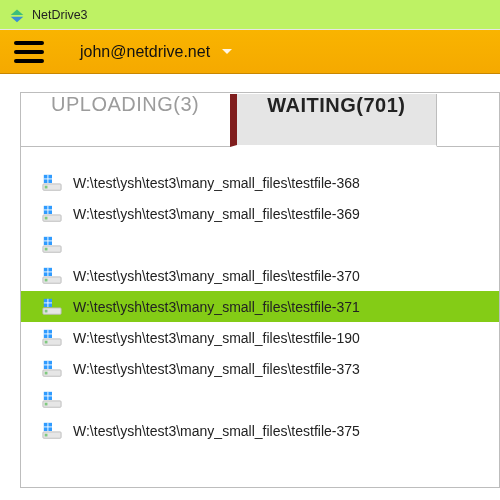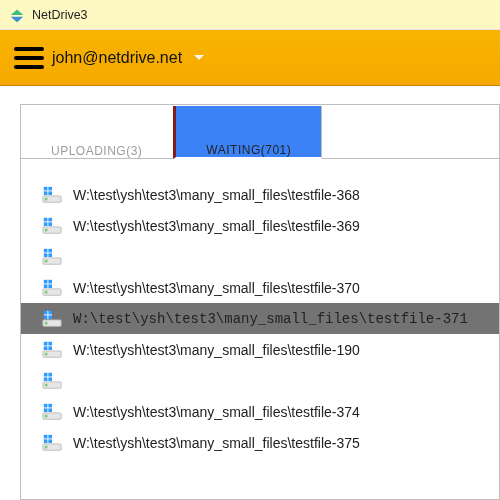--- a/index.html
+++ b/index.html
@@ -4,40 +4,40 @@
 <style>
   * { box-sizing: border-box; margin: 0; padding: 0; }
   html, body { width: 500px; height: 500px; overflow: hidden; font-family: "Segoe UI", Arial, sans-serif; background: #fff; }
 
   .titlebar {
     height: 30px;
     display: flex;
     align-items: center;
     padding: 0 8px;
     border-bottom: 1px solid #e6e6e6;
-    background: #fef9c3;
+    background: #bef264;
   }
   .titlebar .logo {
     width: 18px; height: 18px;
     display: flex; align-items: center; justify-content: center;
     margin-right: 6px;
   }
   .titlebar .title {
     font-size: 12.5px;
     color: #222;
   }
 
   .headerbar {
-    height: 56px;
+    height: 44px;
     background: #f5a900;
     background: linear-gradient(#f9b400,#f5a900);
     display: flex;
     align-items: center;
     padding: 0 14px;
-    gap: 8px;
+    gap: 36px;
     border-bottom: 1px solid #c88600;
   }
   .hamburger {
     width: 30px; height: 22px;
     display: flex; flex-direction: column; justify-content: space-between;
     cursor: pointer;
   }
   .hamburger div {
     height: 4px; background: #000; border-radius: 2px;
   }
@@ -74,55 +74,54 @@
 
   .tabs {
     display: flex;
     height: 54px;
     border-bottom: 1px solid #bdbdbd;
   }
   .tab {
     flex: 0 0 auto;
     padding: 0 30px;
     display: flex;
-    align-items: flex-end;
-    font-size: 12px;
+    align-items: flex-start;
+    font-size: 20px;
     letter-spacing: 0.5px;
     color: #9c9c9c;
     cursor: pointer;
     border-right: 1px solid transparent;
   }
   .tab.active {
     color: #222;
-    font-weight: 400;
-    border-left: 3px solid #7f1d1d;
+    font-weight: 700;
+    border-left: 7px solid #7f1d1d;
     border-right: 1px solid #bdbdbd;
     border-bottom: 2px solid #fff;
     position: relative;
     top: 1px;
-    background: #3b82f6;
+    background: #e5e5e5;
   }
   .tab:first-child { border-left: none; }
 
   .list {
     padding: 20px 0 0 0;
   }
   .row {
     display: flex;
     align-items: center;
     height: 31px;
     padding: 0 10px 0 20px;
     gap: 10px;
     font-size: 14px;
     color: #222;
     cursor: default;
   }
   .row.selected {
-    background: #737373;
-    font-family: Liberation Mono, monospace;
+    background: #84cc16;
   }
   .row .drive-icon {
     width: 22px; height: 20px;
     flex: 0 0 auto;
     position: relative;
   }
   .row .path {
     white-space: nowrap;
     overflow: hidden;
     text-overflow: clip;
@@ -227,30 +226,30 @@
           <span class="path">W:\test\ysh\test3\many_small_files\testfile-190</span>
         </div>
         <div class="row">
           <span class="drive-icon"><svg viewBox="0 0 24 22" width="22" height="20">
     <rect x="2" y="12" width="20" height="7" rx="1" fill="#e6e6e6" stroke="#bcbcbc"></rect>
     <rect x="4" y="14" width="3" height="3" fill="#7fc97f"></rect>
     <rect x="3" y="2" width="9" height="9" fill="#2f9bff"></rect>
     <line x1="7.5" y1="2" x2="7.5" y2="11" stroke="#fff" stroke-width="1"></line>
     <line x1="3" y1="6.5" x2="12" y2="6.5" stroke="#fff" stroke-width="1"></line>
   </svg></span>
-        </div>
-        <div class="row">
-          <span class="drive-icon"><svg viewBox="0 0 24 22" width="22" height="20">
-    <rect x="2" y="12" width="20" height="7" rx="1" fill="#e6e6e6" stroke="#bcbcbc"></rect>
-    <rect x="4" y="14" width="3" height="3" fill="#7fc97f"></rect>
-    <rect x="3" y="2" width="9" height="9" fill="#2f9bff"></rect>
-    <line x1="7.5" y1="2" x2="7.5" y2="11" stroke="#fff" stroke-width="1"></line>
-    <line x1="3" y1="6.5" x2="12" y2="6.5" stroke="#fff" stroke-width="1"></line>
-  </svg></span>
-          <span class="path">W:\test\ysh\test3\many_small_files\testfile-374</span>
+          <span class="path">W:\test\ysh\test3\many_small_files\testfile-373</span>
+        </div>
+        <div class="row">
+          <span class="drive-icon"><svg viewBox="0 0 24 22" width="22" height="20">
+    <rect x="2" y="12" width="20" height="7" rx="1" fill="#e6e6e6" stroke="#bcbcbc"></rect>
+    <rect x="4" y="14" width="3" height="3" fill="#7fc97f"></rect>
+    <rect x="3" y="2" width="9" height="9" fill="#2f9bff"></rect>
+    <line x1="7.5" y1="2" x2="7.5" y2="11" stroke="#fff" stroke-width="1"></line>
+    <line x1="3" y1="6.5" x2="12" y2="6.5" stroke="#fff" stroke-width="1"></line>
+  </svg></span>
         </div>
         <div class="row">
           <span class="drive-icon"><svg viewBox="0 0 24 22" width="22" height="20">
     <rect x="2" y="12" width="20" height="7" rx="1" fill="#e6e6e6" stroke="#bcbcbc"></rect>
     <rect x="4" y="14" width="3" height="3" fill="#7fc97f"></rect>
     <rect x="3" y="2" width="9" height="9" fill="#2f9bff"></rect>
     <line x1="7.5" y1="2" x2="7.5" y2="11" stroke="#fff" stroke-width="1"></line>
     <line x1="3" y1="6.5" x2="12" y2="6.5" stroke="#fff" stroke-width="1"></line>
   </svg></span>
           <span class="path">W:\test\ysh\test3\many_small_files\testfile-375</span>

